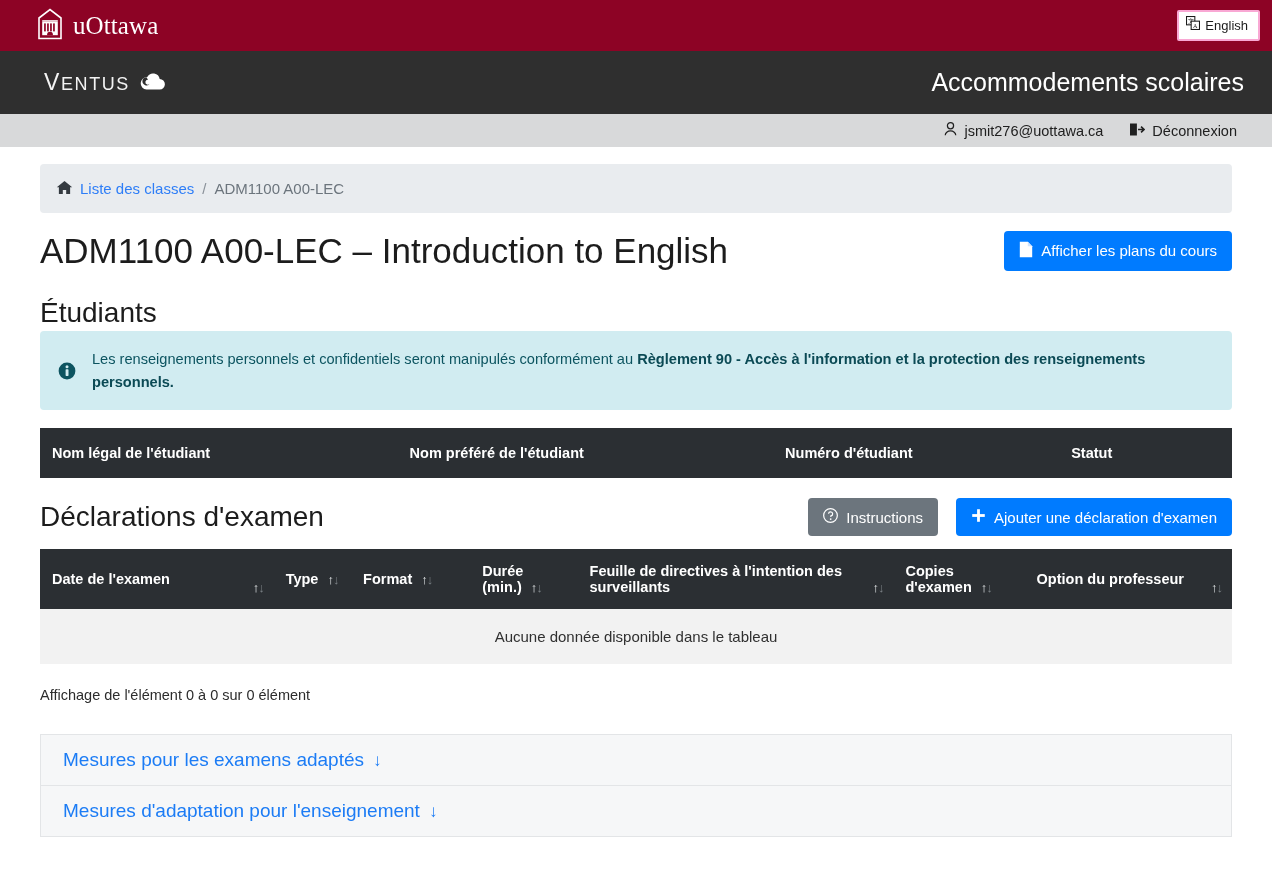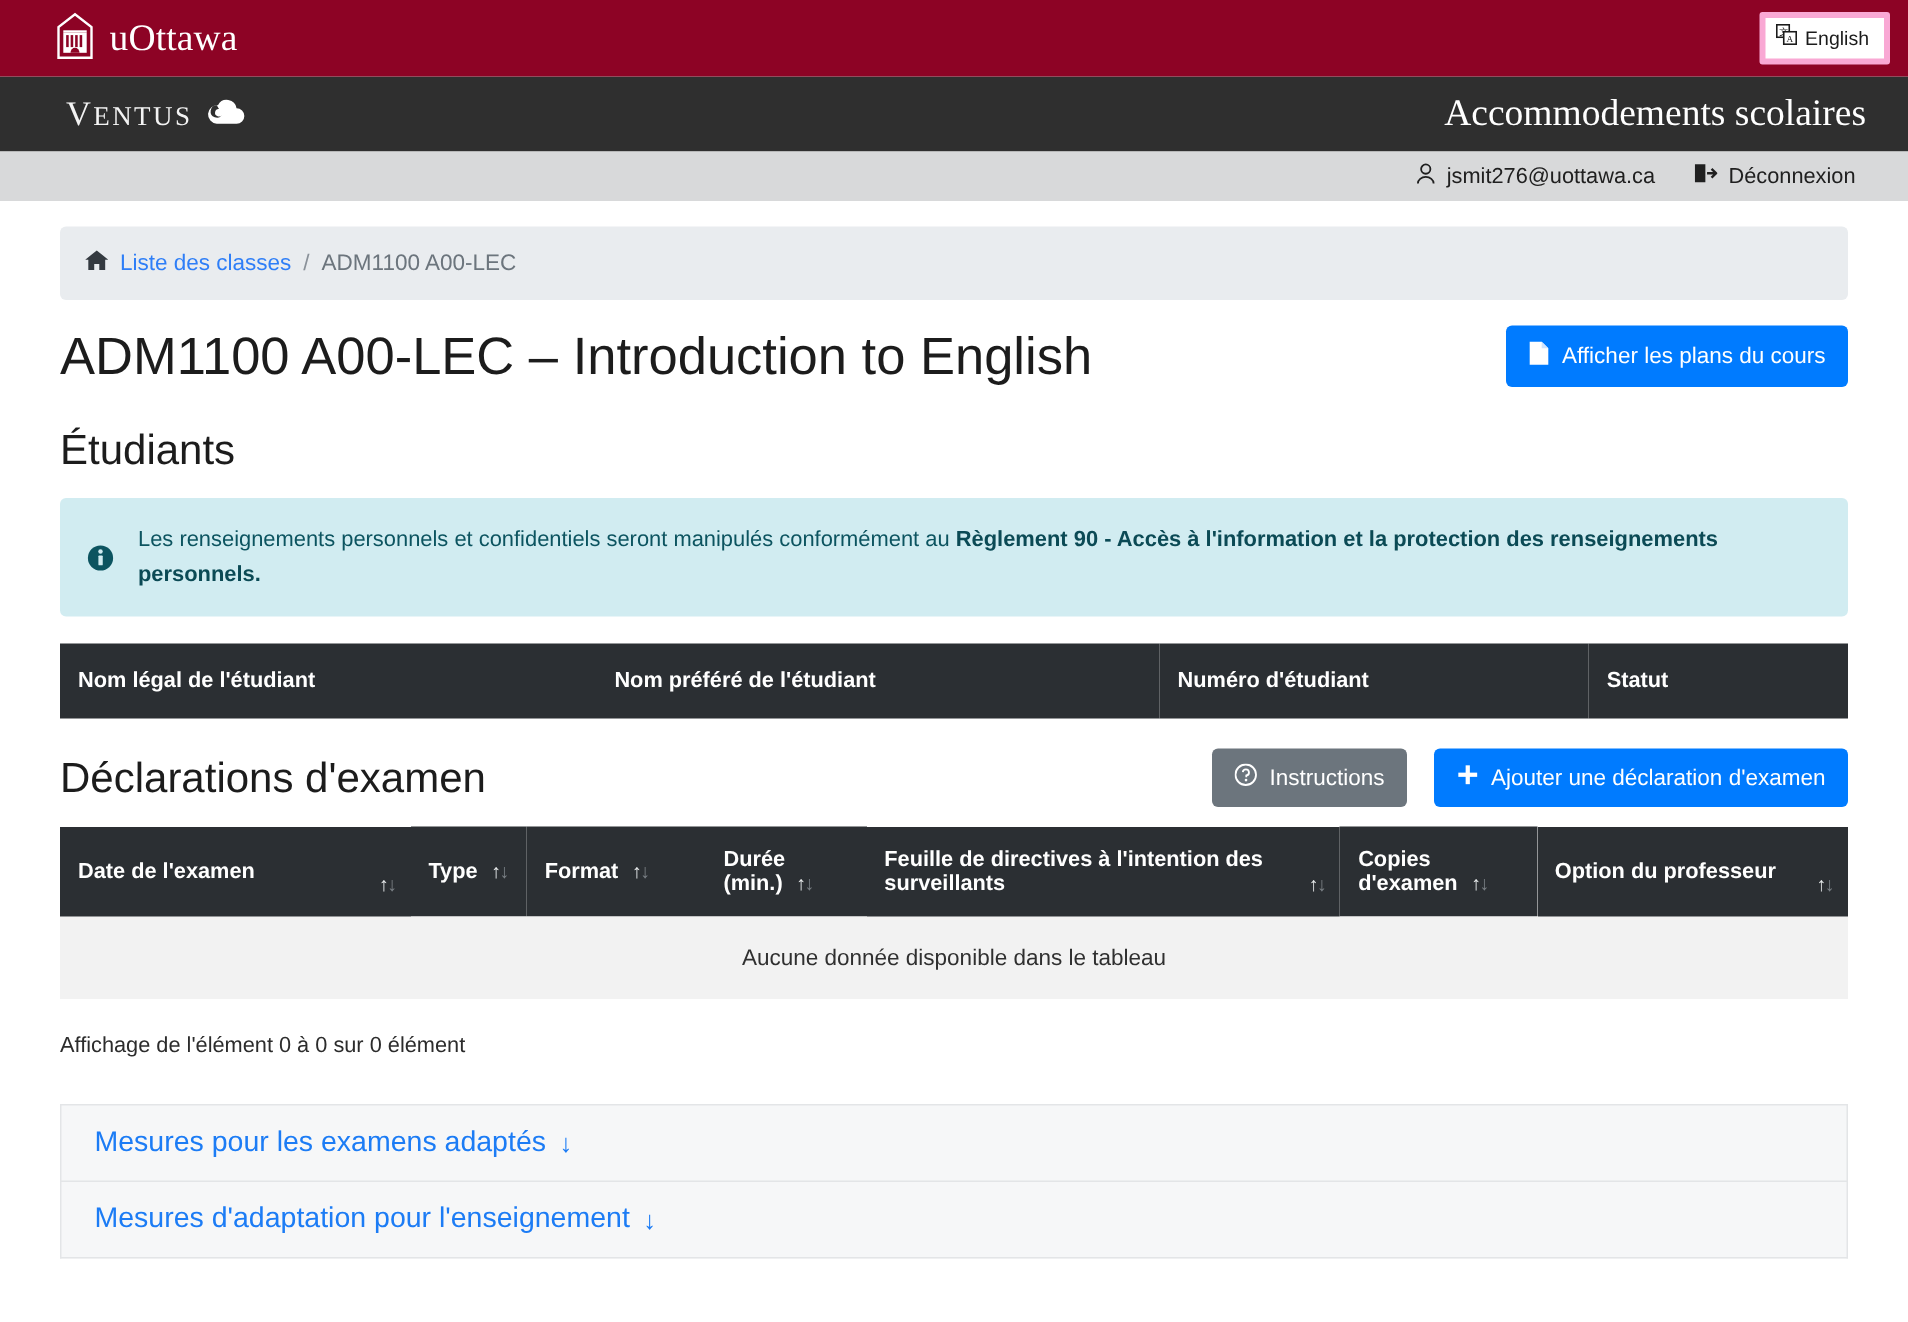--- a/index.html
+++ b/index.html
@@ -30,42 +30,41 @@
   .uo-crest { display: block; }
   .uo-wordmark {
     color: #ffffff;
     font-family: "Liberation Serif", serif;
     font-size: 25px;
     letter-spacing: 0.1px;
     white-space: nowrap;
   }
   .lang-btn {
     background: #ffffff;
-    border: 4px solid #f9a8d4;
+    border: 2px solid #f9a8d4;
     border-radius: 2px;
     color: #1b1b1b;
     font-size: 13px;
     padding: 4px 10px 4px 7px;
     display: inline-flex;
     align-items: center;
     gap: 5px;
     cursor: pointer;
     line-height: 1.35;
   }
   .lang-icon { display: block; }
 
   
   .ventus-bar {
     background: #2f2f2f;
-    height: 50px;
+    height: 63px;
     display: flex;
     align-items: center;
     justify-content: space-between;
     padding: 0 28px 0 44px;
-    font-family: Liberation Serif, serif;
   }
   .ventus-logo { display: flex; align-items: center; gap: 7px; }
   .ventus-text {
     color: #f3f3f3;
     font-size: 23px;
     letter-spacing: 1.6px;
     font-weight: 400;
   }
   .ventus-text .small-caps { font-size: 18px; }
   .app-title {
@@ -163,21 +162,20 @@
     font-size: 28px;
     font-weight: 400;
     color: #1c1c1c;
     margin: 22px 0 0 0;
     line-height: 1.3;
   }
 
   .alert-info {
     background: #d1ecf1;
     border-radius: 4px;
-    margin-top: 14px;
     padding: 17px 18px;
     display: flex;
     align-items: flex-start;
     gap: 16px;
     color: #0c5460;
     font-size: 14.6px;
     line-height: 1.55;
   }
   .alert-info .info-icon { flex: 0 0 auto; margin-top: 14px; }
   .alert-info b { font-weight: bold; color: #0b4a55; }

